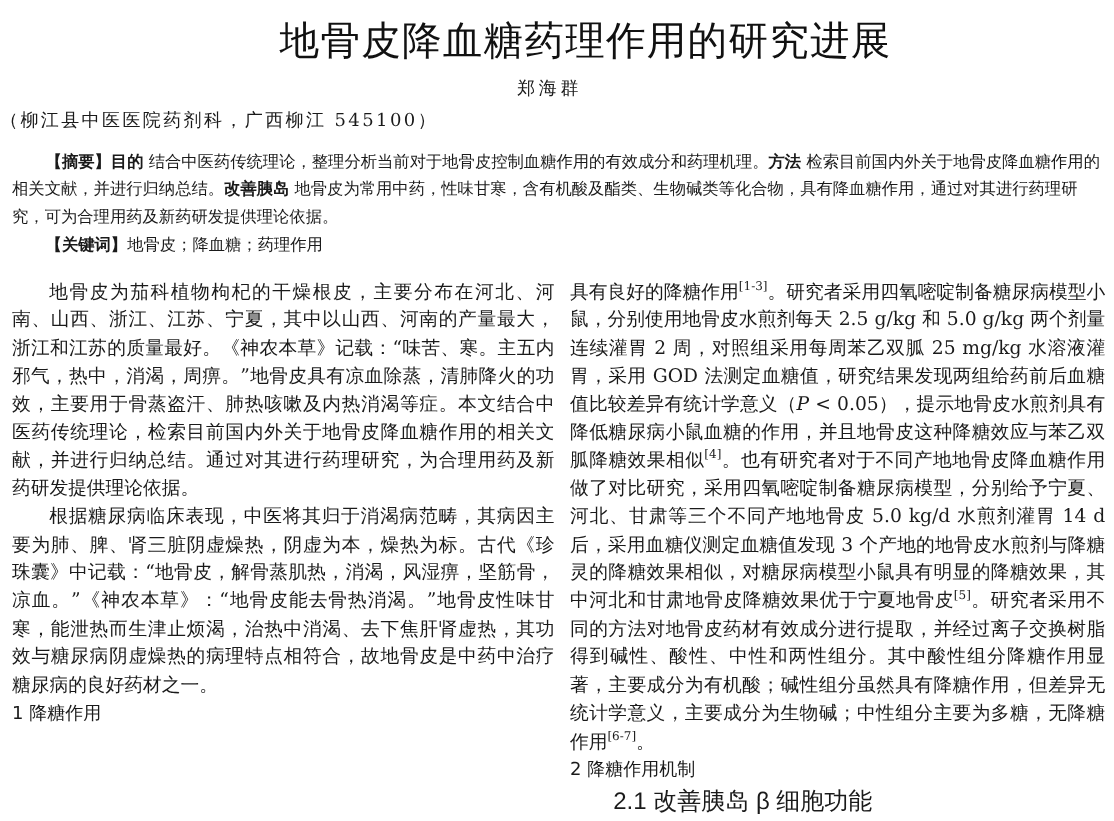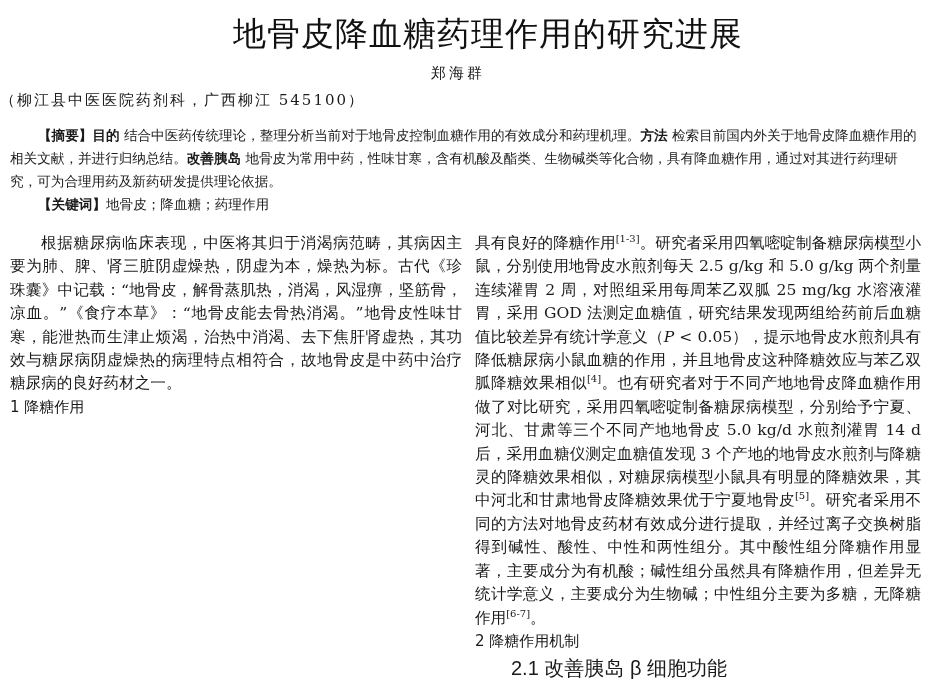--- a/index.html
+++ b/index.html
@@ -53,21 +53,22 @@
 <div class="title">地骨皮降血糖药理作用的研究进展</div>
 <div class="author">郑海群</div>
 <div class="affil">（柳江县中医医院药剂科，广西柳江 545100）</div>
 
 <div class="abstract">
   <p class="indent"><span class="lbl">【摘要】</span><span class="lbl">目的</span><span> 结合中医药传统理论，整理分析当前对于地骨皮控制血糖作用的有效成分和药理机理。</span><span class="lbl">方法</span><span> 检索目前国内外关于地骨皮降血糖作用的相关文献，并进行归纳总结。</span><span class="lbl">改善胰岛</span><span> 地骨皮为常用中药，性味甘寒，含有机酸及酯类、生物碱类等化合物，具有降血糖作用，通过对其进行药理研究，可为合理用药及新药研发提供理论依据。</span></p>
   <p class="indent"><span class="lbl">【关键词】</span><span>地骨皮；降血糖；药理作用</span></p>
 </div>
 
 <div class="col left">
-  <p>根据糖尿病临床表现，中医将其归于消渴病范畴，其病因主要为肺、脾、肾三脏阴虚燥热，阴虚为本，燥热为标。古代《珍珠囊》中记载：“地骨皮，解骨蒸肌热，消渴，风湿痹，坚筋骨，凉血。”《食疗本草》：“地骨皮能去骨热消渴。”地骨皮性味甘寒，能泄热而生津止烦渴，治热中消渴、去下焦肝肾虚热，其功效与糖尿病阴虚燥热的病理特点相符合，故地骨皮是中药中治疗糖尿病的良好药材之一。</p>
+  <p>地骨皮为茄科植物枸杞的干燥根皮，主要分布在河北、河南、山西、浙江、江苏、宁夏，其中以山西、河南的产量最大，浙江和江苏的质量最好。《神农本草》记载：“味苦、寒。主五内邪气，热中，消渴，周痹。”地骨皮具有凉血除蒸，清肺降火的功效，主要用于骨蒸盗汗、肺热咳嗽及内热消渴等症。本文结合中医药传统理论，检索目前国内外关于地骨皮降血糖作用的相关文献，并进行归纳总结。通过对其进行药理研究，为合理用药及新药研发提供理论依据。</p>
+  <p>根据糖尿病临床表现，中医将其归于消渴病范畴，其病因主要为肺、脾、肾三脏阴虚燥热，阴虚为本，燥热为标。古代《珍珠囊》中记载：“地骨皮，解骨蒸肌热，消渴，风湿痹，坚筋骨，凉血。”《神农本草》：“地骨皮能去骨热消渴。”地骨皮性味甘寒，能泄热而生津止烦渴，治热中消渴、去下焦肝肾虚热，其功效与糖尿病阴虚燥热的病理特点相符合，故地骨皮是中药中治疗糖尿病的良好药材之一。</p>
   <div class="h1">1 降糖作用</div>
 </div>
 
 <div class="col right">
   <p class="noindent"><span>具有良好的降糖作用</span><sup>[1-3]</sup><span>。研究者采用四氧嘧啶制备糖尿病模型小鼠，分别使用地骨皮水煎剂每天 2.5 g/kg 和 5.0 g/kg 两个剂量连续灌胃 2 周，对照组采用每周苯乙双胍 25 mg/kg 水溶液灌胃，采用 GOD 法测定血糖值，研究结果发现两组给药前后血糖值比较差异有统计学意义（</span><span class="it">P</span><span> &lt; 0.05），提示地骨皮水煎剂具有降低糖尿病小鼠血糖的作用，并且地骨皮这种降糖效应与苯乙双胍降糖效果相似</span><sup>[4]</sup><span>。也有研究者对于不同产地地骨皮降血糖作用做了对比研究，采用四氧嘧啶制备糖尿病模型，分别给予宁夏、河北、甘肃等三个不同产地地骨皮 5.0 kg/d 水煎剂灌胃 14 d 后，采用血糖仪测定血糖值发现 3 个产地的地骨皮水煎剂与降糖灵的降糖效果相似，对糖尿病模型小鼠具有明显的降糖效果，其中河北和甘肃地骨皮降糖效果优于宁夏地骨皮</span><sup>[5]</sup><span>。研究者采用不同的方法对地骨皮药材有效成分进行提取，并经过离子交换树脂得到碱性、酸性、中性和两性组分。其中酸性组分降糖作用显著，主要成分为有机酸；碱性组分虽然具有降糖作用，但差异无统计学意义，主要成分为生物碱；中性组分主要为多糖，无降糖作用</span><sup>[6-7]</sup><span>。</span></p>
   <div class="h1">2 降糖作用机制</div>
   <div class="h2">2.1 改善胰岛 β 细胞功能</div>
 </div>
 
 </body></html>

